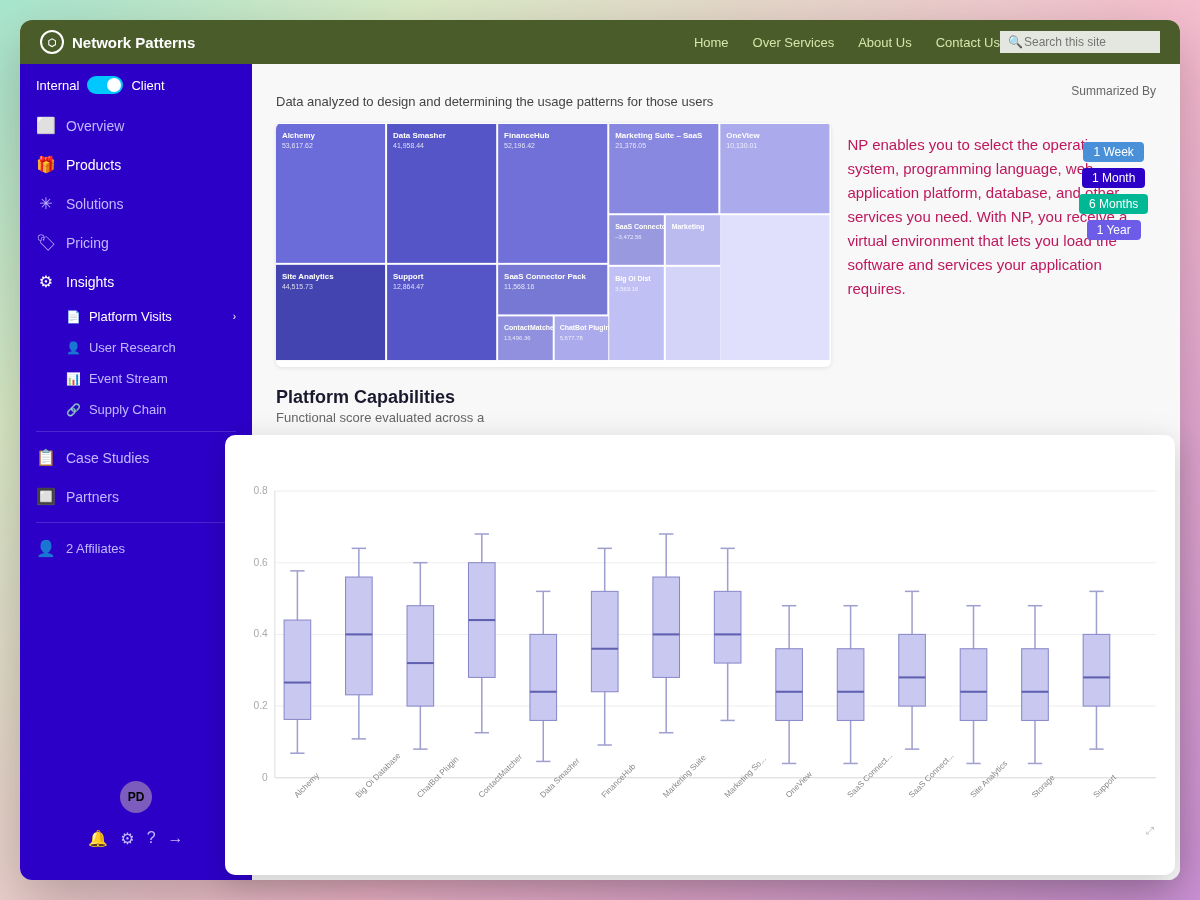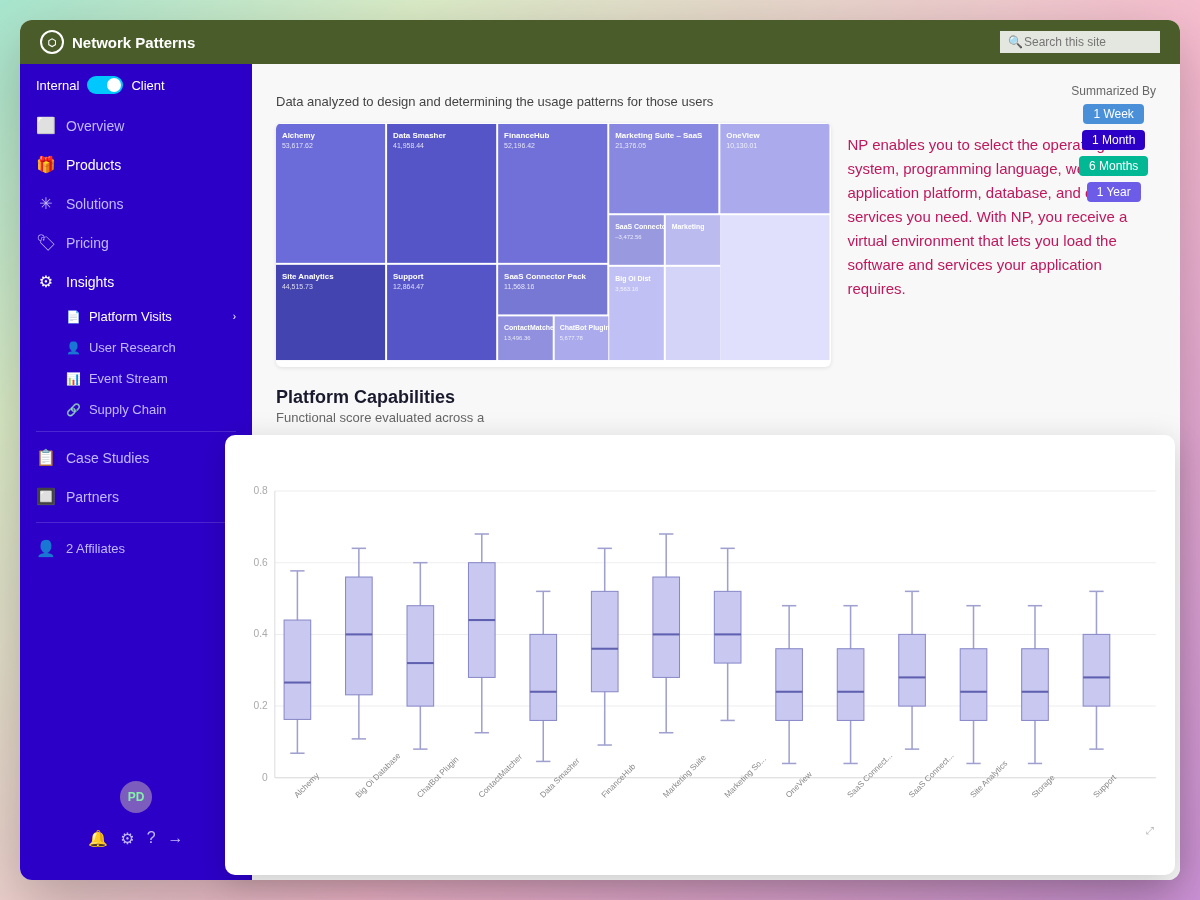--- a/index.html
+++ b/index.html
@@ -164,21 +164,21 @@
       margin: 6px 16px;
     }
     .avatar-circle {
       width: 32px;
       height: 32px;
       background: #7c5cbc;
       border-radius: 50%;
       display: flex;
       align-items: center;
       justify-content: center;
-      color: #86efac;
+      color: #000000;
       font-size: 12px;
       font-weight: 600;
       margin: 8px auto;
     }
     .footer-icons {
       display: flex;
       gap: 12px;
       justify-content: center;
       padding: 8px 16px;
     }
@@ -230,21 +230,21 @@
       font-size: 12px;
       color: #666;
     }
     .time-btn {
       padding: 3px 10px;
       border-radius: 4px;
       font-size: 12px;
       cursor: pointer;
       border: none;
     }
-    .time-btn.active-week { background: #4a90d9; color: #fff; }
+    .time-btn.active-week { background: #4a90d9; color: #fff; margin-top: 38px; }
     .time-btn.active-month { background: #2d00c8; color: #fff; }
     .time-btn.active-6month { background: #00b894; color: #fff; }
     .time-btn.active-year { background: #6c5ce7; color: #fff; }
 
     
     .content-row {
       display: flex;
       gap: 16px;
       margin-bottom: 20px;
     }
@@ -272,20 +272,26 @@
   </style>
 </head>
 <body>
 
 <div class="app-container">
 
   <div class="top-nav">
     <div class="brand">
       <div class="brand-icon">⬡</div>
       <span>Network Patterns</span>
+    </div>
+    <div class="nav-links">
+      <a class="nav-link">Home</a>
+      <a class="nav-link">Over Services</a>
+      <a class="nav-link">About Us</a>
+      <a class="nav-link">Contact Us</a>
     </div>
     <div class="search-wrap">
       <span class="search-icon-nav">🔍</span>
       <input class="search-input-nav" placeholder="Search this site" style="">
     </div>
   </div>
 
   <div class="body-layout">
 
     <div class="sidebar">

